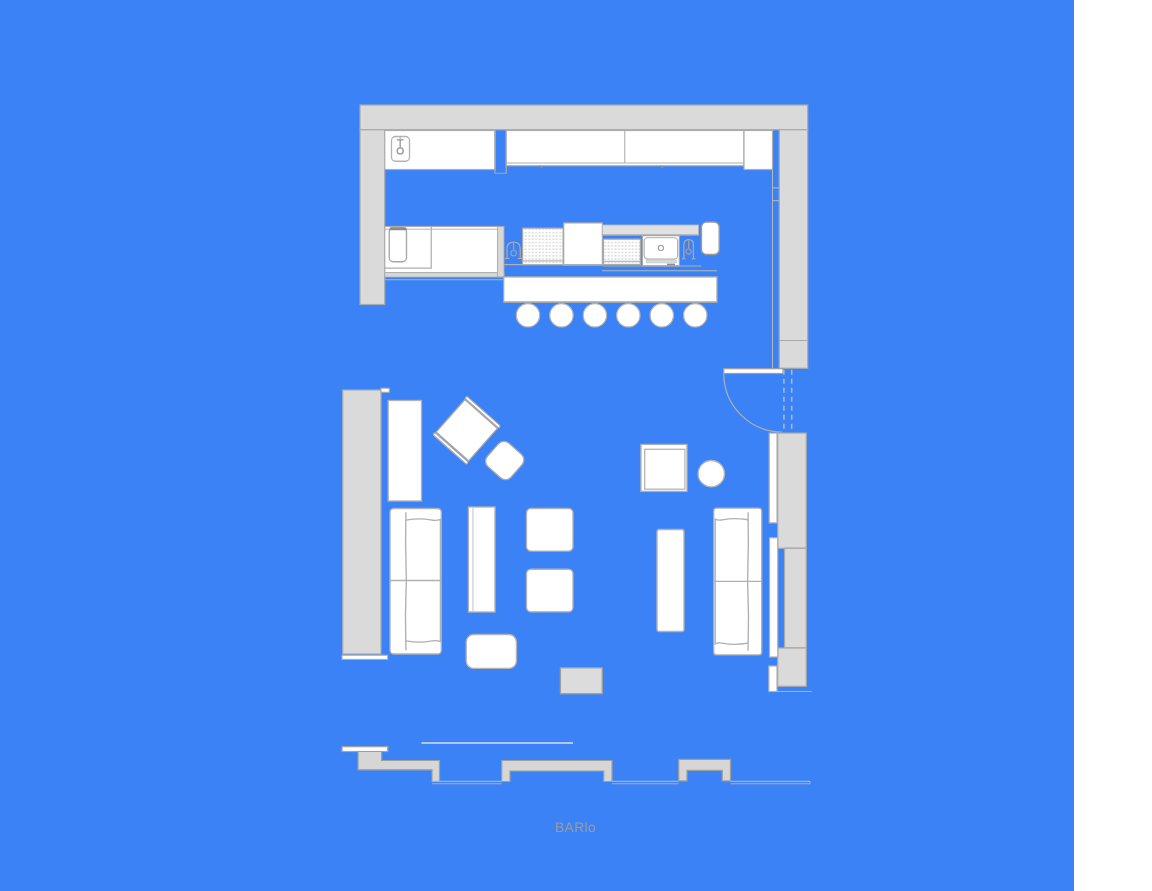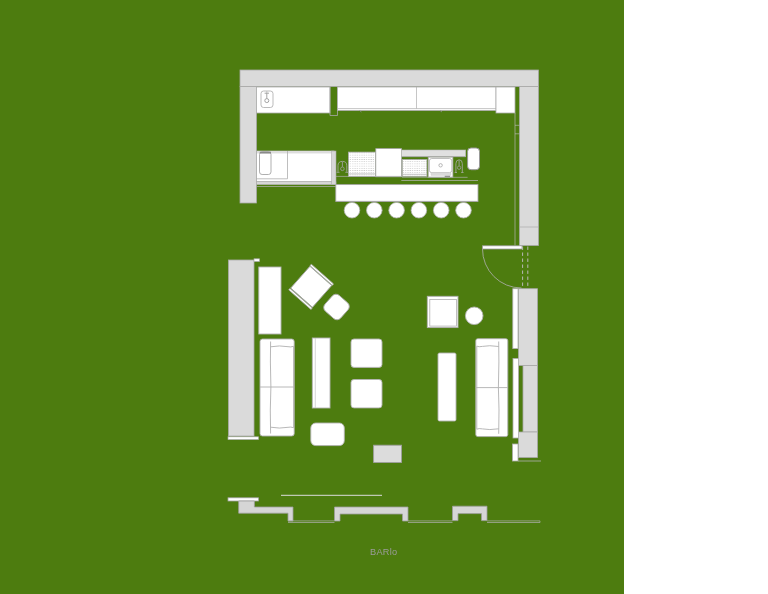--- a/index.html
+++ b/index.html
@@ -1,16 +1,16 @@
 <!DOCTYPE html>
 <html><head>
 <meta charset="utf-8">
 <style>
   html,body{margin:0;padding:0;background:#ffffff;}
-  .page{width:624px;height:594px;position:relative;background:#4d7c0f;overflow:hidden;}
+  .page{width:716px;height:594px;position:relative;background:#3b82f6;overflow:hidden;}
   svg{position:absolute;top:0;left:0;}
   text{font-family:"Liberation Sans", sans-serif;}
 </style>
 </head>
 <body>
 <div class="page">
 <svg width="768" height="594" viewBox="0 0 768 594">
 <defs>
 <pattern id="dots" width="2.3" height="2.2" patternUnits="userSpaceOnUse">
   <rect width="2.3" height="2.2" fill="#ffffff"></rect>

